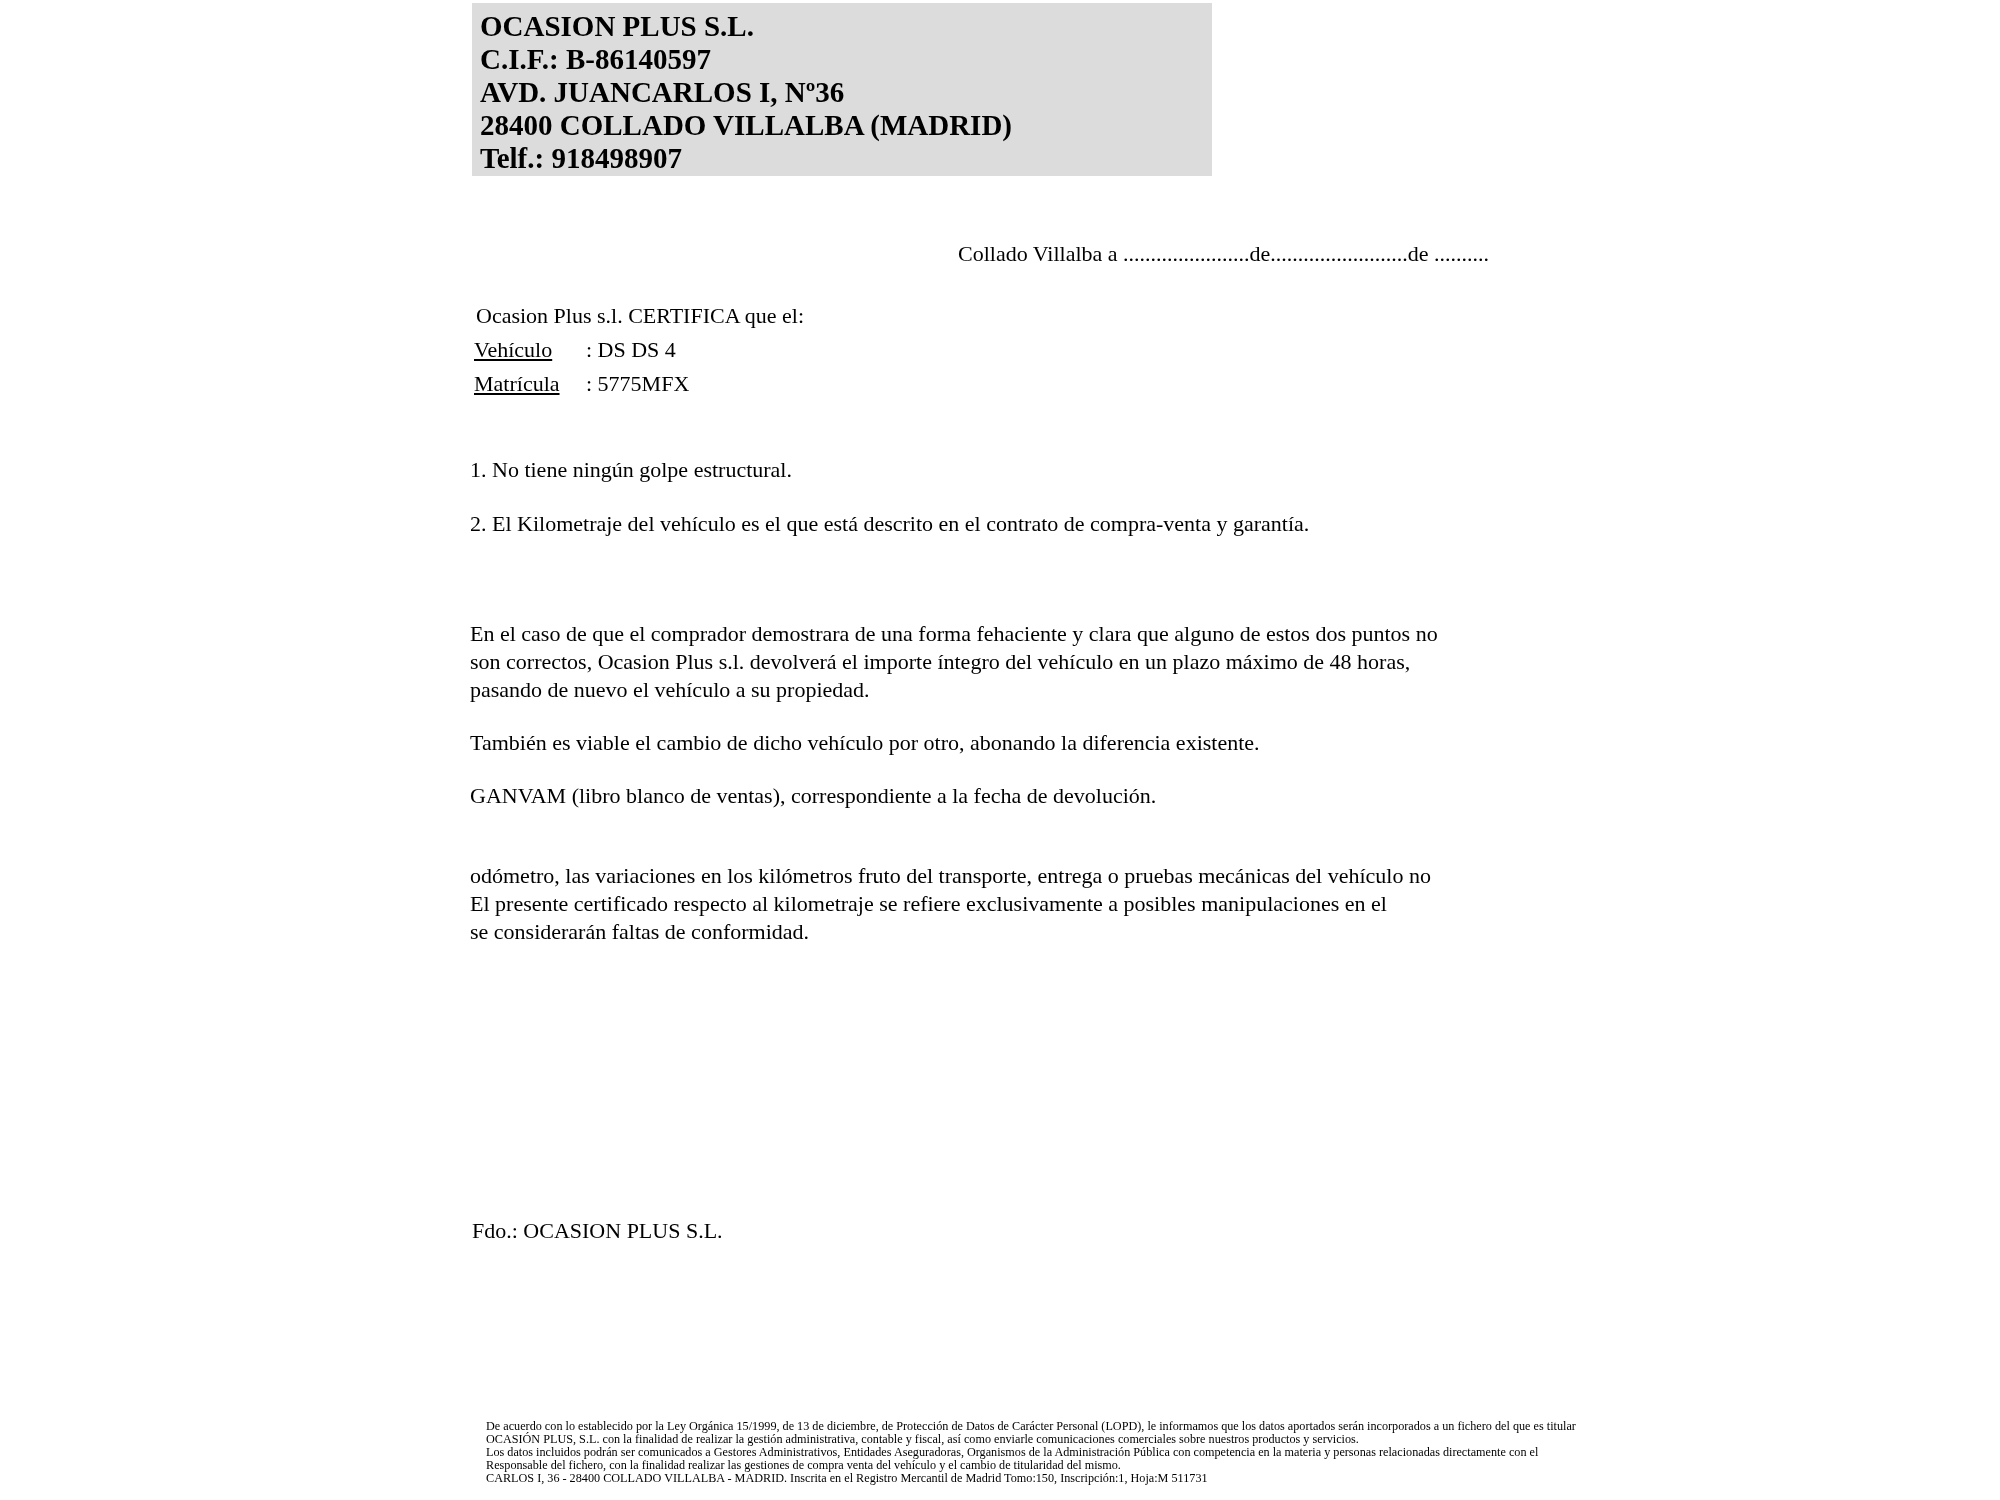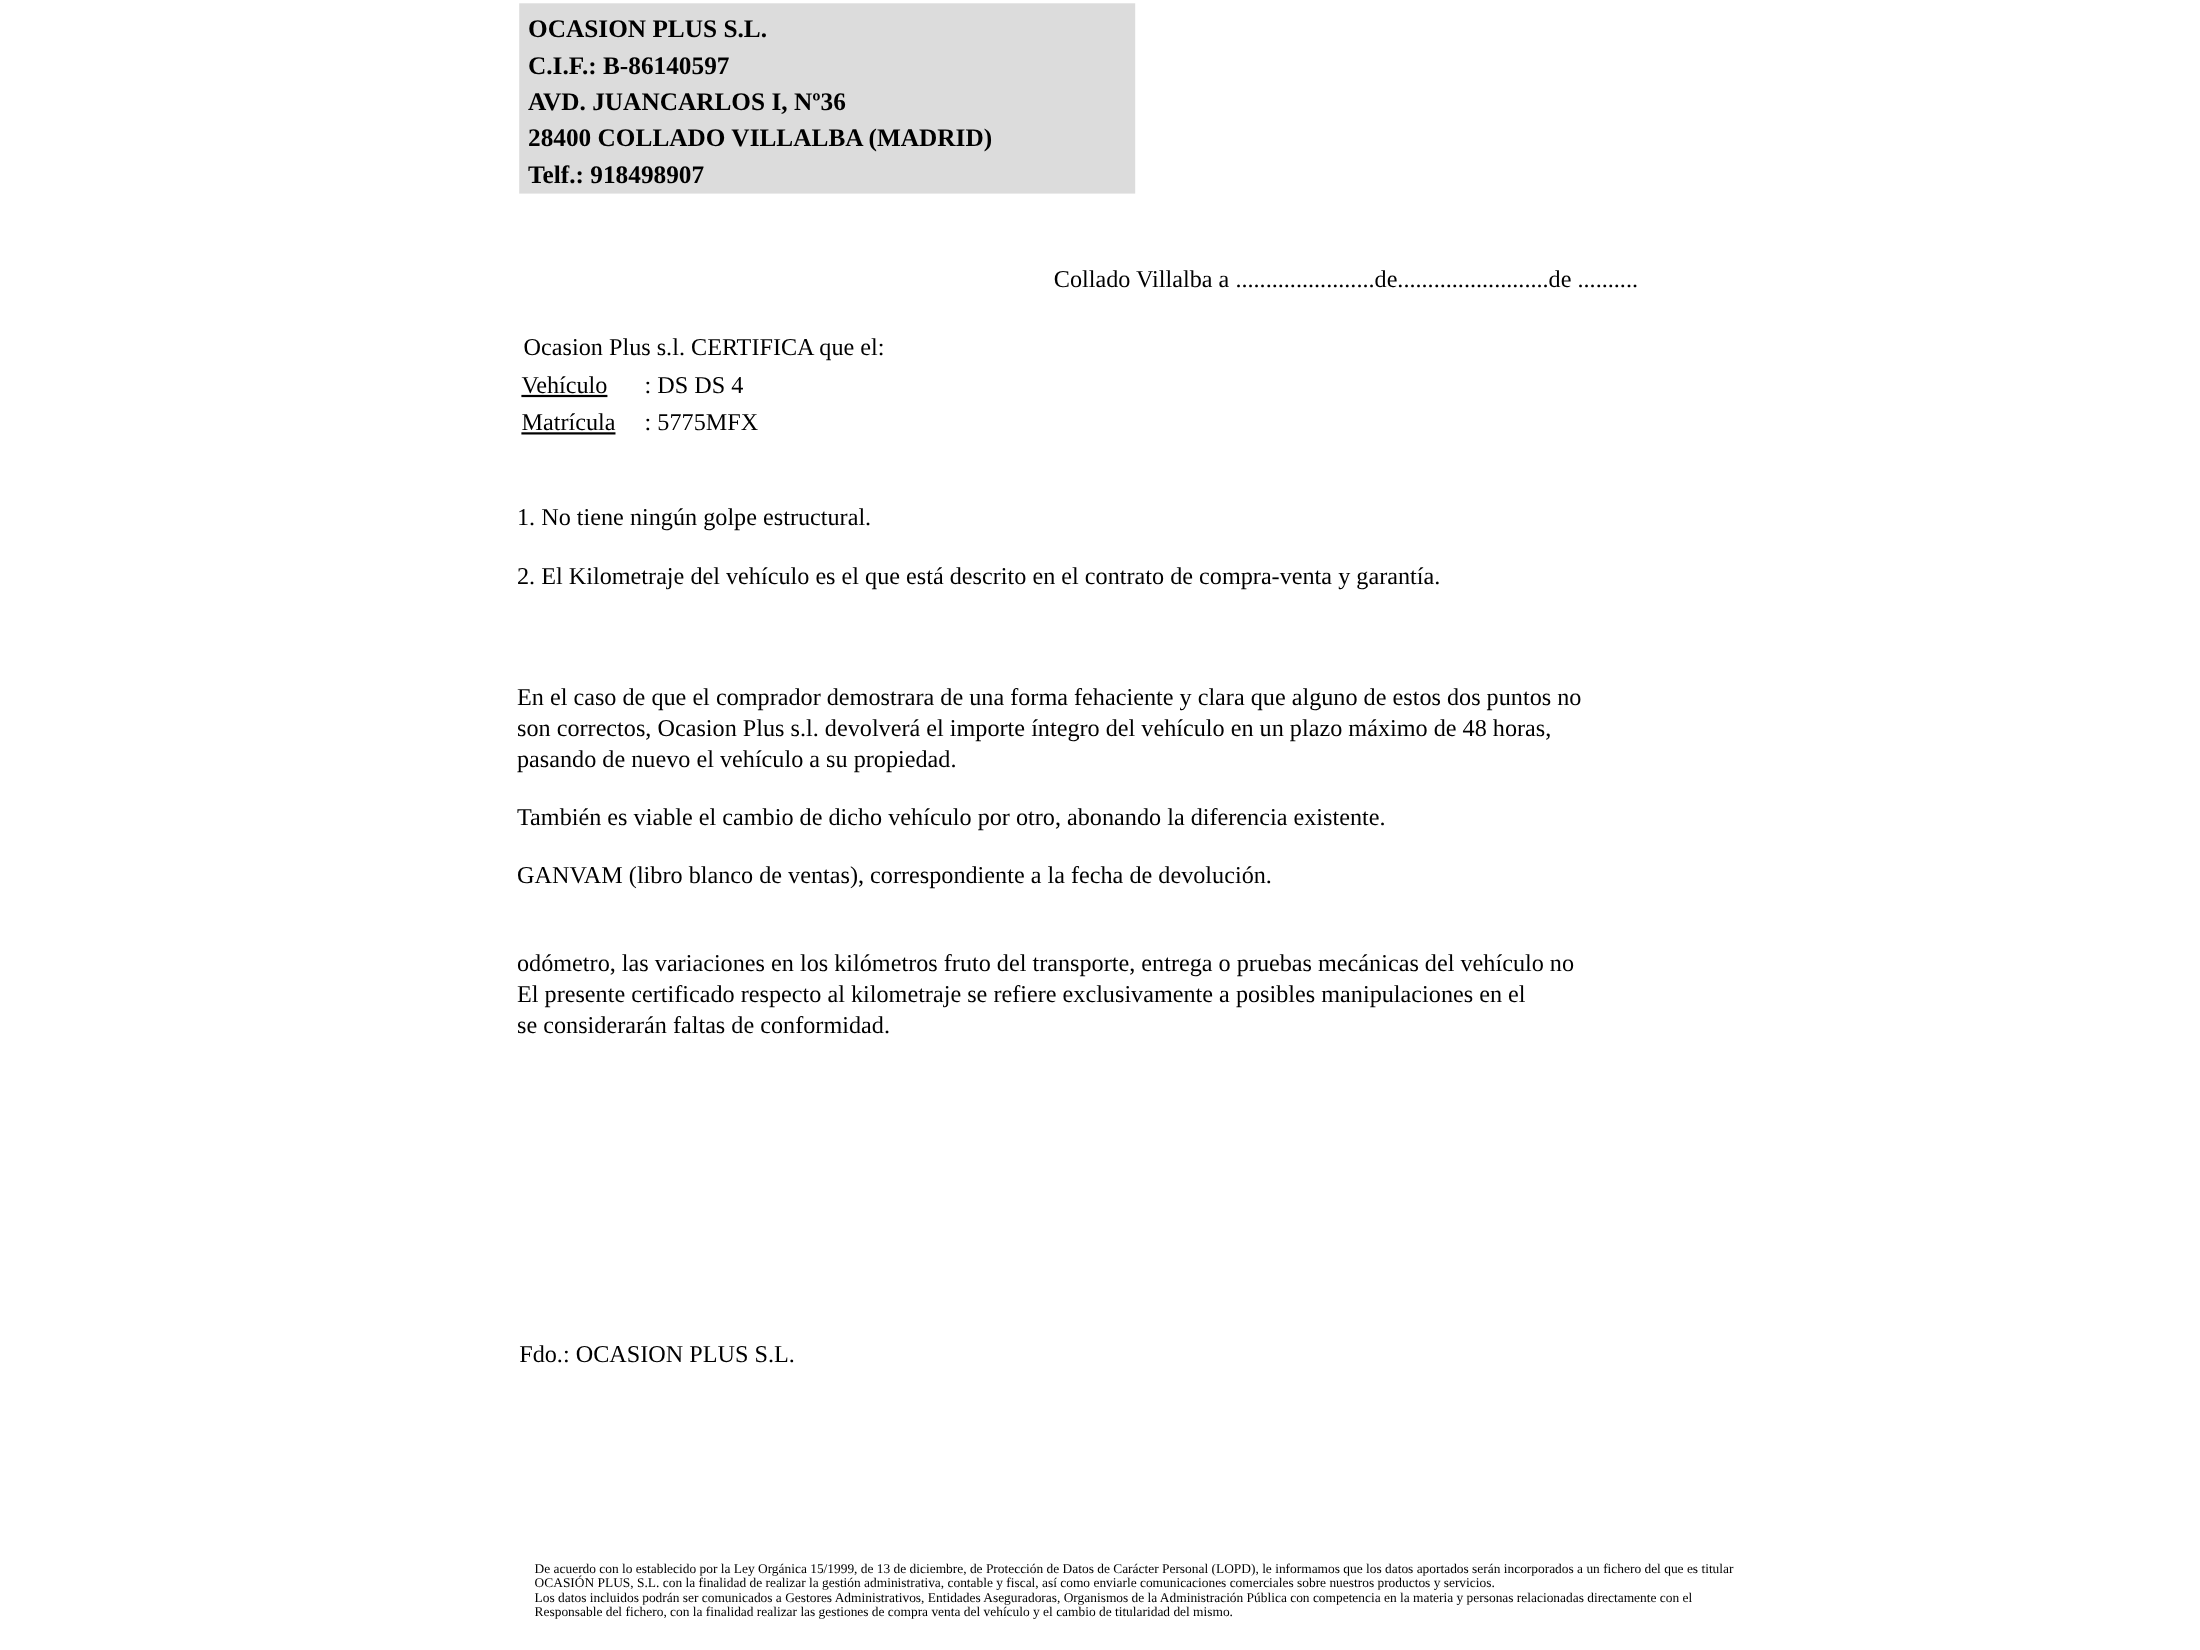--- a/index.html
+++ b/index.html
@@ -10,26 +10,26 @@
     height: 1500px;
     background: #ffffff;
     color: #000000;
     font-family: "Liberation Serif", serif;
     overflow: hidden;
   }
   .header-box {
     position: absolute;
     left: 472px;
     top: 3px;
-    width: 560px;
+    width: 740px;
     height: 173px;
     background: #dcdcdc;
     padding: 7px 0 0 8px;
     font-weight: bold;
-    font-size: 23px;
+    font-size: 29px;
     line-height: 33px;
   }
   .header-box > div { white-space: nowrap; }
   .date-line {
     position: absolute;
     left: 958px;
     top: 241px;
     font-size: 22px;
     white-space: nowrap;
   }
@@ -137,15 +137,16 @@
       <div>se considerarán faltas de conformidad.</div>
     </div>
 
   <div class="signature">Fdo.: OCASION PLUS S.L.</div>
 
   <div class="legal-footer">
       <div>De acuerdo con lo establecido por la Ley Orgánica 15/1999, de 13 de diciembre, de Protección de Datos de Carácter Personal (LOPD), le informamos que los datos aportados serán incorporados a un fichero del que es titular</div>
       <div>OCASIÓN PLUS, S.L. con la finalidad de realizar la gestión administrativa, contable y fiscal, así como enviarle comunicaciones comerciales sobre nuestros productos y servicios.</div>
       <div>Los datos incluidos podrán ser comunicados a Gestores Administrativos, Entidades Aseguradoras, Organismos de la Administración Pública con competencia en la materia y personas relacionadas directamente con el</div>
       <div>Responsable del fichero, con la finalidad realizar las gestiones de compra venta del vehículo y el cambio de titularidad del mismo.</div>
+      <div>CARLOS I, 36 - 28400 COLLADO VILLALBA - MADRID. Inscrita en el Registro Mercantil de Madrid Tomo:150, Inscripción:1, Hoja:M 511731</div>
     </div>
 
 </div>
 
 </body></html>

